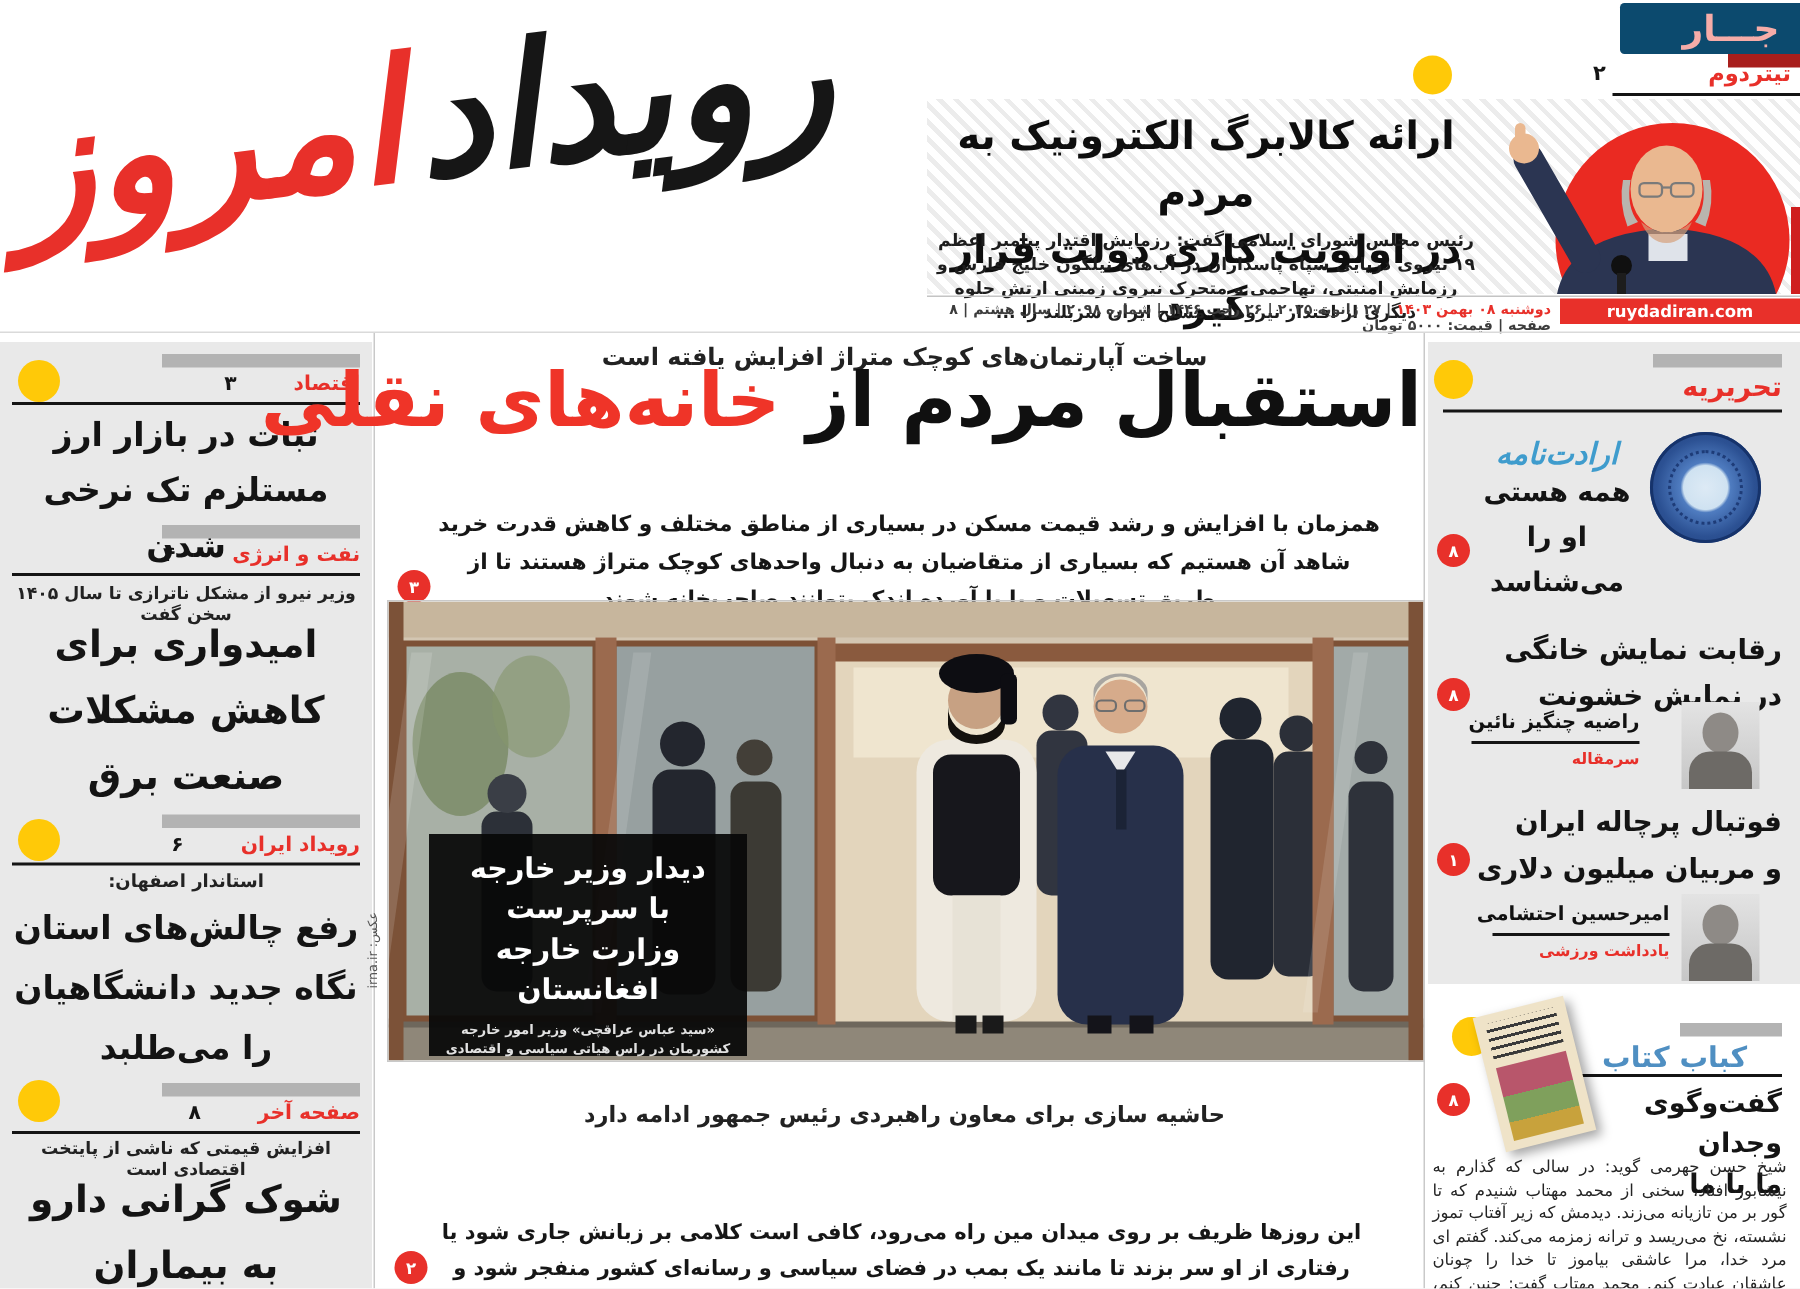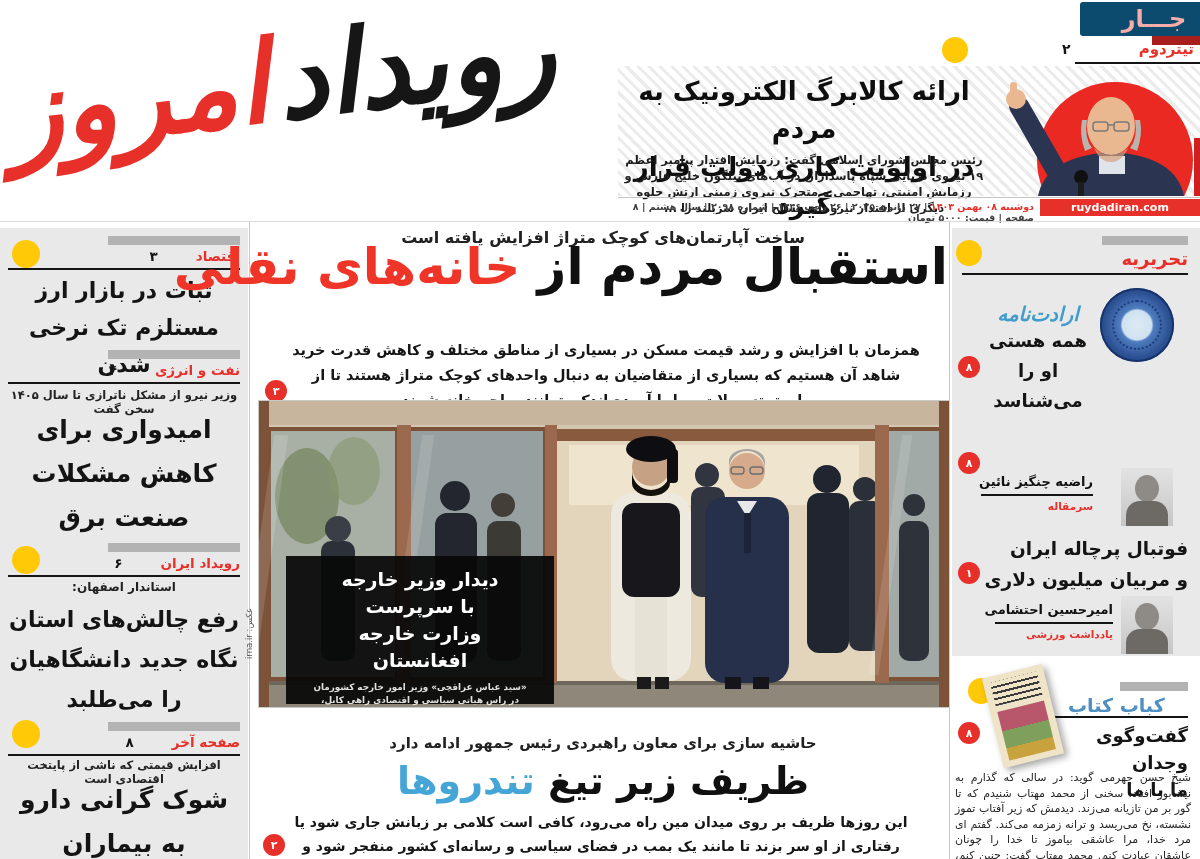--- a/index.html
+++ b/index.html
@@ -44,22 +44,22 @@
   .hl{position:absolute;font-weight:bold;color:#141414;text-align:center;white-space:pre-line;}
   .badge{position:absolute;width:22px;height:22px;border-radius:50%;background:#e8302a;color:#ffffff;
          font-size:11px;font-weight:bold;display:flex;align-items:center;justify-content:center;}
   
   .mainhl{position:absolute;left:258px;top:234px;width:690px;font-size:50px;font-weight:bold;line-height:66px;
           text-align:center;color:#101010;white-space:nowrap;}
   .mainhl .redpart{color:#ef3428;}
   .mainlead{position:absolute;left:292px;top:338px;width:628px;font-size:14.5px;font-weight:bold;line-height:25px;
             text-align:center;color:#161616;}
   .photo{position:absolute;left:258px;top:400px;width:690px;height:306px;border:1px solid #c9c9c9;overflow:hidden;}
-  .capbox{position:absolute;left:27px;top:155px;width:268px;height:148px;background:rgba(8,8,8,.94);
-          color:#ffffff;text-align:center;padding:10px 23px;box-sizing:border-box;}
+  .capbox{position:absolute;left:27px;top:155px;width:212px;height:148px;background:rgba(8,8,8,.94);
+          color:#ffffff;text-align:center;padding:10px 8px;box-sizing:border-box;}
   .captitle{font-size:19px;font-weight:bold;line-height:27px;white-space:pre-line;}
   .capbody{font-size:8.8px;line-height:12.5px;color:#e2e2e2;margin-top:7px;font-weight:bold;}
   .vcredit{position:absolute;left:244px;top:608px;font-size:8.5px;color:#555555;writing-mode:vertical-rl;
            transform:rotate(180deg);}
   .b-hl{position:absolute;left:258px;top:756px;width:690px;font-size:38px;font-weight:bold;line-height:50px;
         text-align:center;color:#101010;white-space:nowrap;}
   .b-hl .bluepart{color:#45a5d6;}
   .b-lead{position:absolute;left:268px;top:810px;width:666px;font-size:14px;font-weight:bold;line-height:24px;
           text-align:center;color:#161616;}
   
@@ -269,42 +269,41 @@
     <div class="capbox">
       <div class="captitle">دیدار وزیر خارجه
 با سرپرست
 وزارت خارجه افغانستان</div>
       <div class="capbody">«سید عباس عراقچی» وزیر امور خارجه کشورمان در راس هیاتی سیاسی و اقتصادی راهی کابل، پایتخت افغانستان شد با «امیر خان متقی» سرپرست وزارت خارجه افغانستان، دیدار و گفتگو کرد.</div>
     </div>
   </div>
   <div class="vcredit">عکس: irna.ir</div>
 
   <div class="kick" style="left:300px;top:734px;width:606px;font-size:15px;">حاشیه سازی برای معاون راهبردی رئیس جمهور ادامه دارد</div>
-  <div class="b-hl">
-    <span>ظریف زیر تیغ </span><span class="bluepart">تندروها</span>
-  </div>
   <div class="b-lead">این روزها ظریف بر روی میدان مین راه می‌رود، کافی است کلامی بر زبانش جاری شود یا رفتاری از او سر بزند تا مانند یک بمب در فضای سیاسی و رسانه‌ای کشور منفجر شود و تندروهایی را که کینه او را از سر به تصویب رساندن برجام و مذاکره با آمریکا به دل دارند، عصبانی کند</div>
   <div class="badge" style="left:263px;top:834px;">۲</div>
 
   <div class="ycirc" style="left:956px;top:240px;width:26px;height:26px;"></div>
   <div class="sechead" style="left:962px;top:236px;width:226px;">
     <div class="secbar" style="width:86px;"></div>
     <div class="secrow" style="font-size:18px;">
       <span class="secname">تحریریه</span>
     </div>
   </div>
 
   <div class="medallion" style="left:1100px;top:288px;"></div>
-  <div class="abs" style="left:980px;top:302px;width:116px;">
+  <div class="abs" style="left:980px;top:290px;width:116px;">
     <div class="tagblue">ارادت‌نامه</div>
     <div class="r-hl" style="font-size:18px;line-height:30px;text-align:center;margin-top:0;">همه هستی او را
 می‌شناسد</div>
   </div>
   <div class="badge" style="left:958px;top:356px;">۸</div>
 
+  <div class="r-hl" style="position:absolute;left:988px;top:418px;width:200px;font-size:18.5px;line-height:31px;text-align:right;">رقابت نمایش خانگی
+در نمایش خشونت</div>
   <div class="badge" style="left:958px;top:452px;">۸</div>
   <div class="author" style="left:995px;top:468px;width:178px;gap:28px;">
     <div class="portrait"></div>
     <div class="ainfo">
       <div class="aname">راضیه چنگیز نائین</div>
       <div class="arole">سرمقاله</div>
     </div>
   </div>
 
   <div class="r-hl" style="position:absolute;left:968px;top:533px;width:220px;font-size:18.5px;line-height:31px;">فوتبال پرچاله ایران

